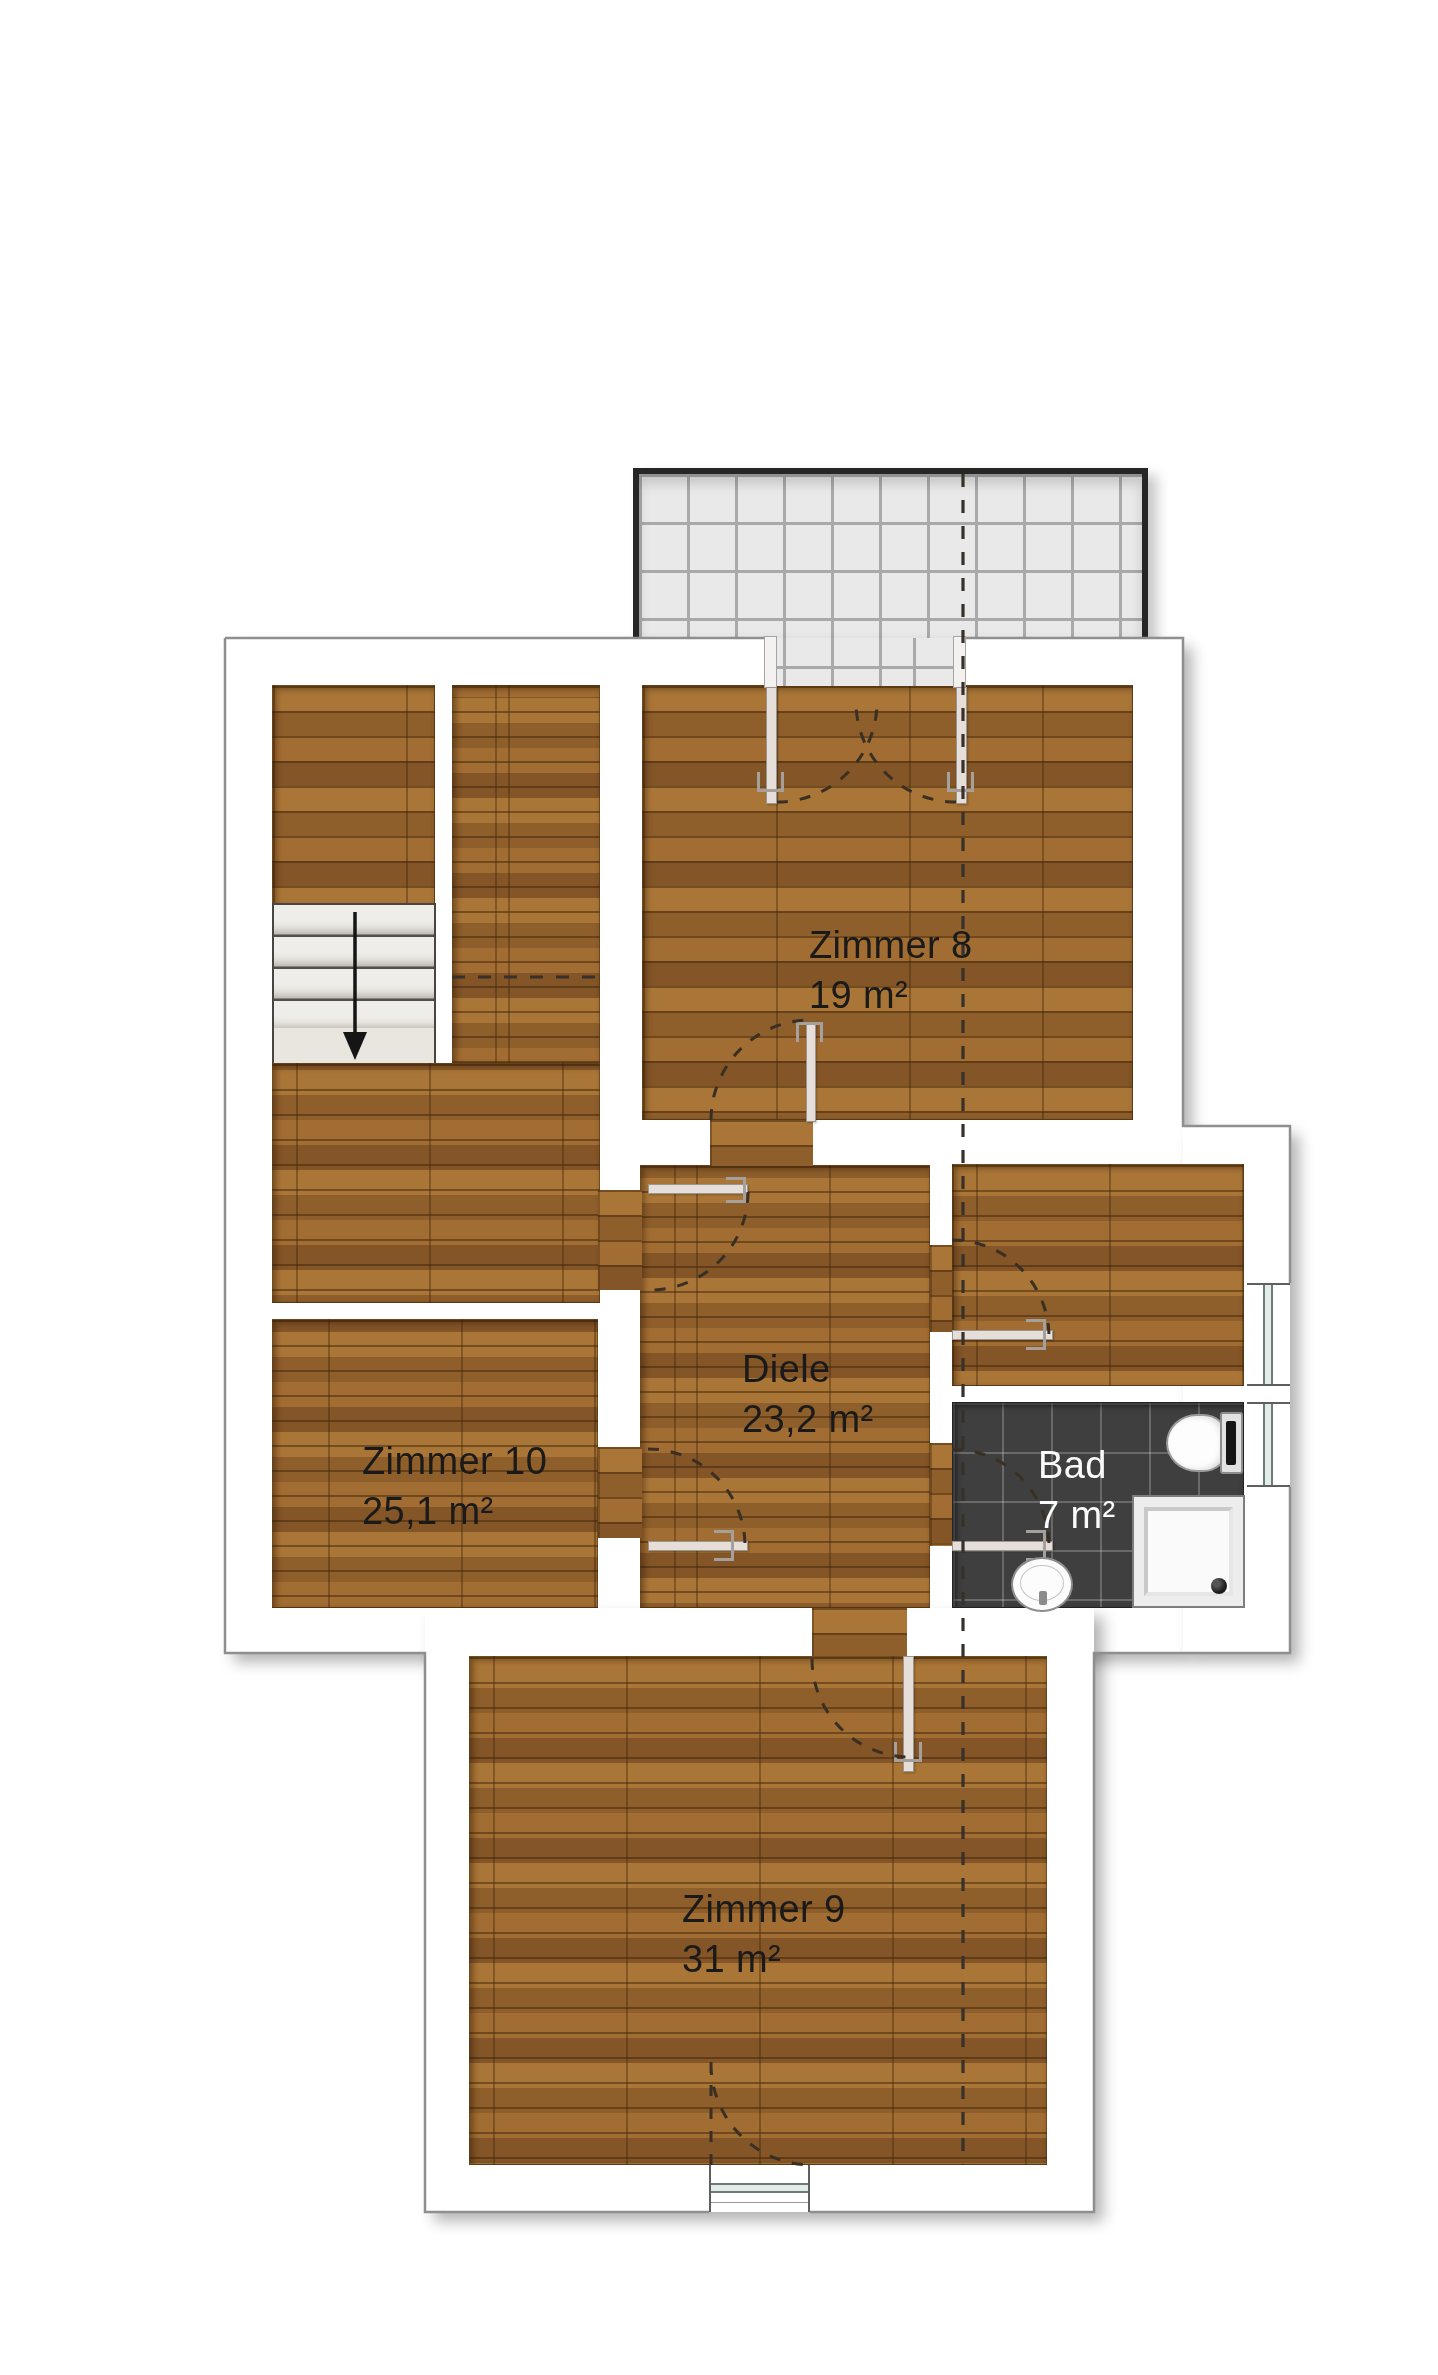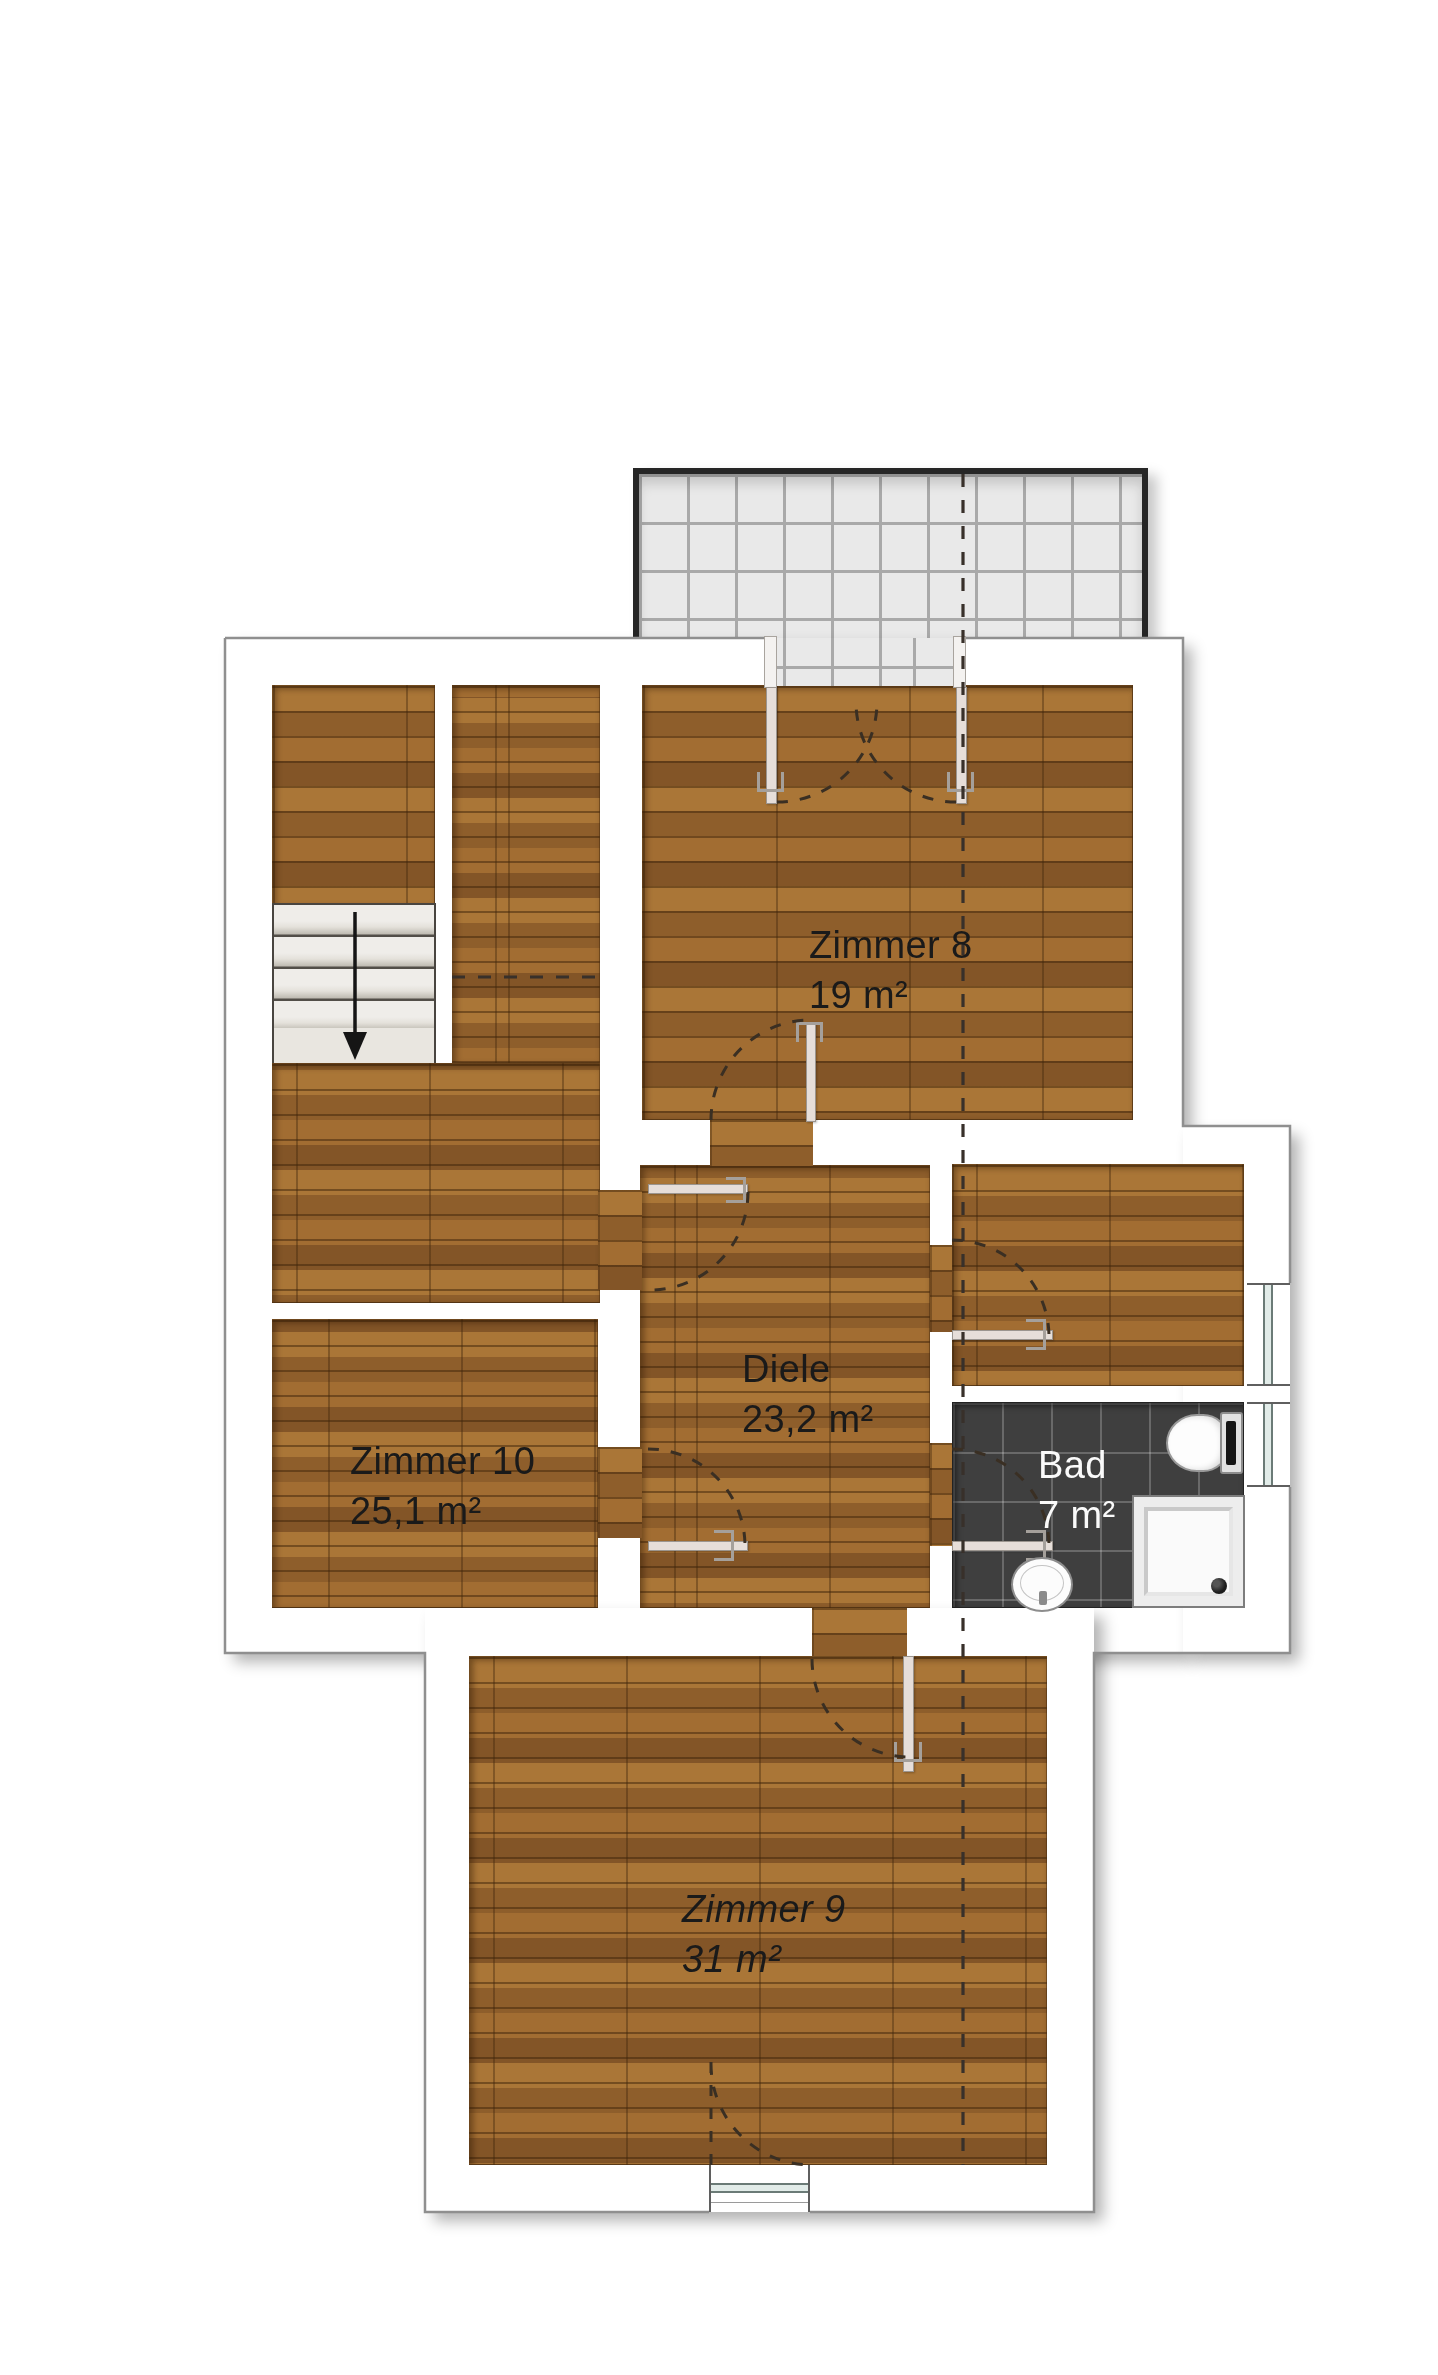--- a/index.html
+++ b/index.html
@@ -190,26 +190,26 @@
   </svg>
 
   <div class="abs rlabel" style="left:797px;top:920px;margin-left:12px;">
     <span>Zimmer 8</span>
     <span>19 m²</span>
   </div>
   <div class="abs rlabel" style="left:742px;top:1344px;">
     <span>Diele</span>
     <span>23,2 m²</span>
   </div>
-  <div class="abs rlabel" style="left:350px;top:1436px;">
+  <div class="abs rlabel" style="left:362px;top:1436px;">
     <span>Zimmer 10</span>
     <span>25,1 m²</span>
   </div>
   <div class="abs rlabel light" style="left:1038px;top:1440px;">
     <span>Bad</span>
     <span>7 m²</span>
   </div>
-  <div class="abs rlabel" style="left:682px;top:1884px;font-style:italic;">
+  <div class="abs rlabel" style="left:682px;top:1884px;">
     <span>Zimmer 9</span>
     <span>31 m²</span>
   </div>
 
 </div>
 
 </body></html>

